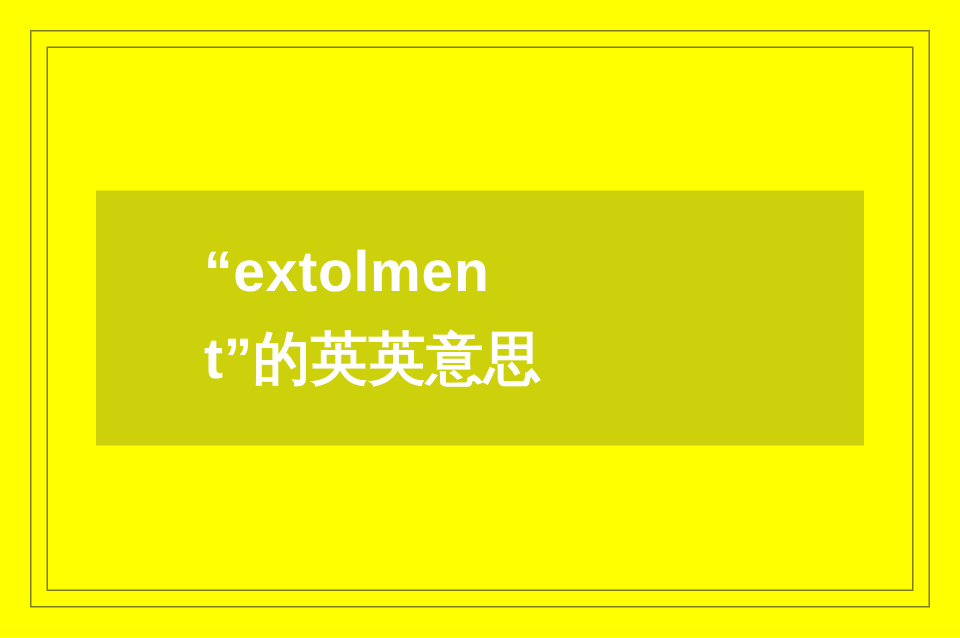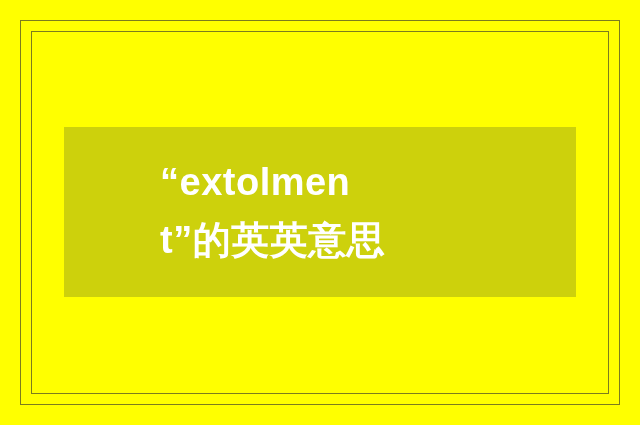--- a/index.html
+++ b/index.html
@@ -53,21 +53,21 @@
     background: #CDD10C;
     box-sizing: border-box;
     display: flex;
     align-items: center;
     justify-content: flex-start;
   }
 
   .title-text {
     display: block;
     width: 260px;
-    margin-left: 96px;
+    margin-left: 72px;
     color: #FFFFFF;
     font-size: 38px;
     font-weight: bold;
     line-height: 1.52;
     letter-spacing: 0.5px;
     text-align: left;
     word-break: break-all;
     overflow-wrap: break-word;
   }
 </style>

